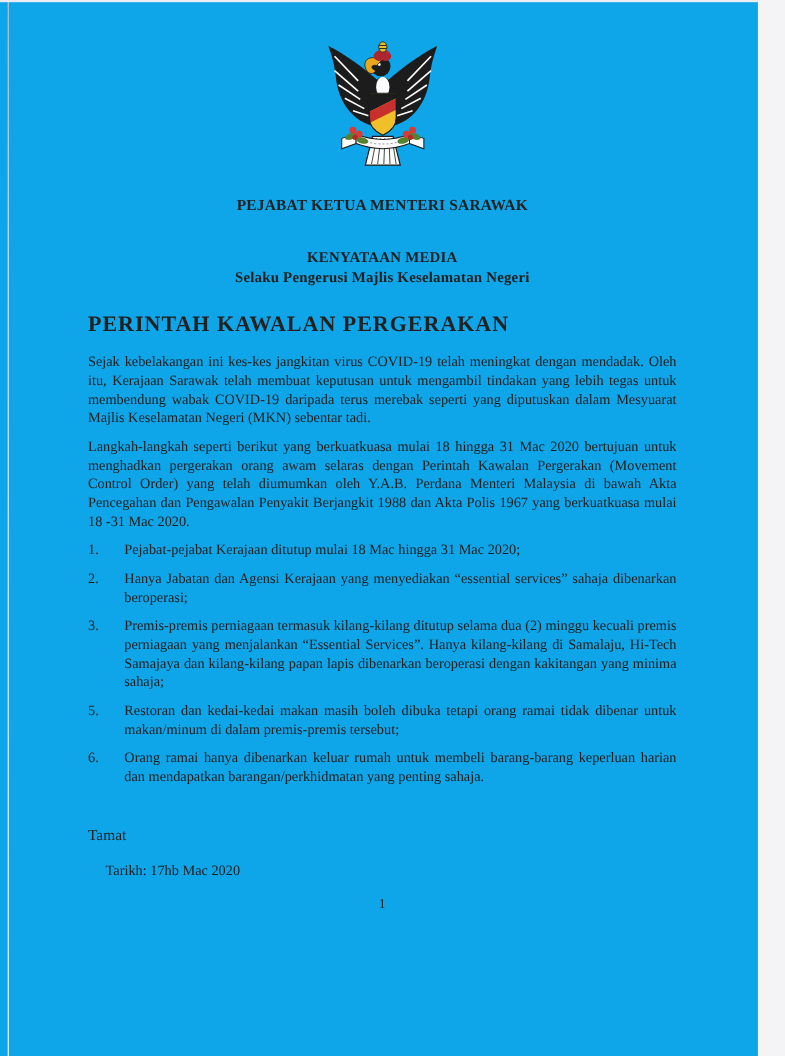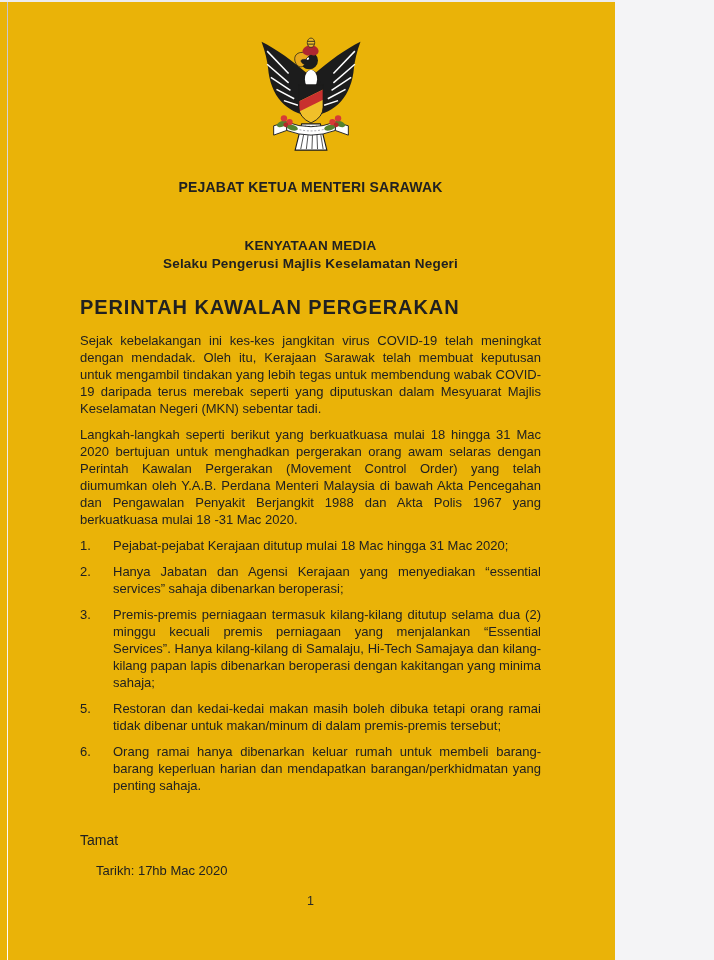--- a/index.html
+++ b/index.html
@@ -5,24 +5,25 @@
   html,body{margin:0;padding:0;}
   body{
     width:714px;height:960px;
     background:#f4f4f6;
     font-family:"Liberation Sans","DejaVu Sans",sans-serif;
     color:#212121;
     overflow:hidden;
   }
   .page{
     position:relative;
-    width:615px;height:960px;
-    background:#eab308;
+    width:689px;height:960px;
+    background:#0ea5e9;
     box-sizing:border-box;
     overflow:hidden;
+    font-family:Liberation Serif, serif;
   }
   .scan-edge-left{
     position:absolute;left:7px;top:0;width:1px;height:100%;
     background:linear-gradient(to bottom,#c3c3ca,#e4e4e8 25%,#f4f4f6 70%,#ffffff);
   }
   .scan-edge-top{
     position:absolute;top:0;left:0;width:100%;height:2px;background:#ececef;
   }
   .content{
     position:relative;
@@ -30,21 +31,21 @@
     box-sizing:border-box;
   }
   .crest{width:112px;height:120px;margin:0 auto;}
   .crest svg{display:block;}
   .office-header{
     text-align:center;margin-top:22px;
     font-weight:bold;font-size:14px;line-height:19px;letter-spacing:.2px;
   }
   .office-line2{font-style:italic;}
   .media-header{
-    text-align:center;margin-top:40px;
+    text-align:center;margin-top:28px;
     font-weight:bold;font-size:13.5px;line-height:17.5px;letter-spacing:.2px;
   }
   .doc-title{
     margin-top:26px;
     font-weight:bold;font-size:20px;letter-spacing:.9px;line-height:18px;
   }
   .para{
     margin:0;text-align:justify;
     font-size:13px;line-height:17px;
   }

